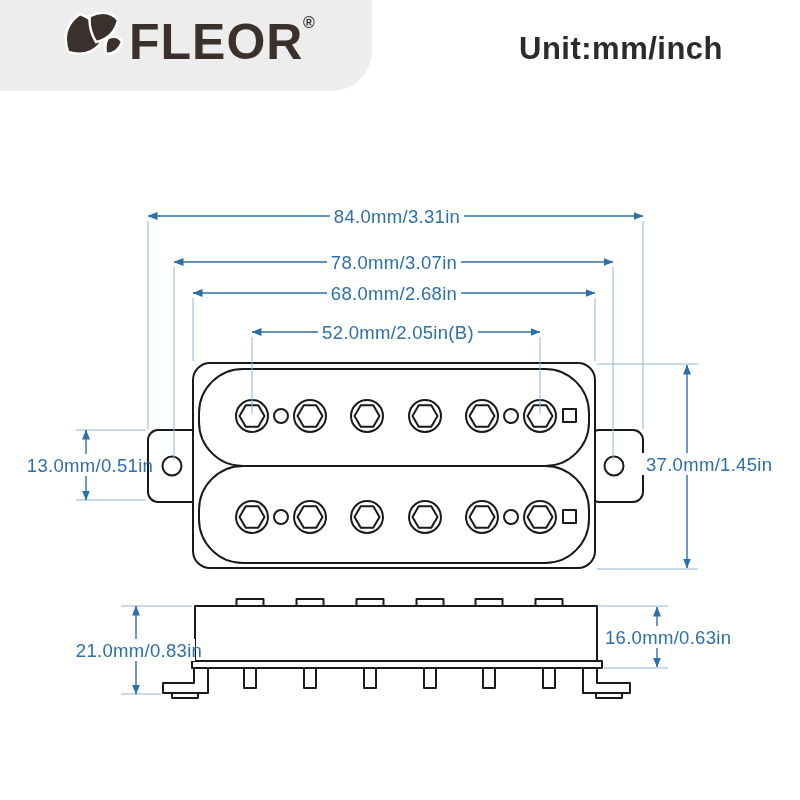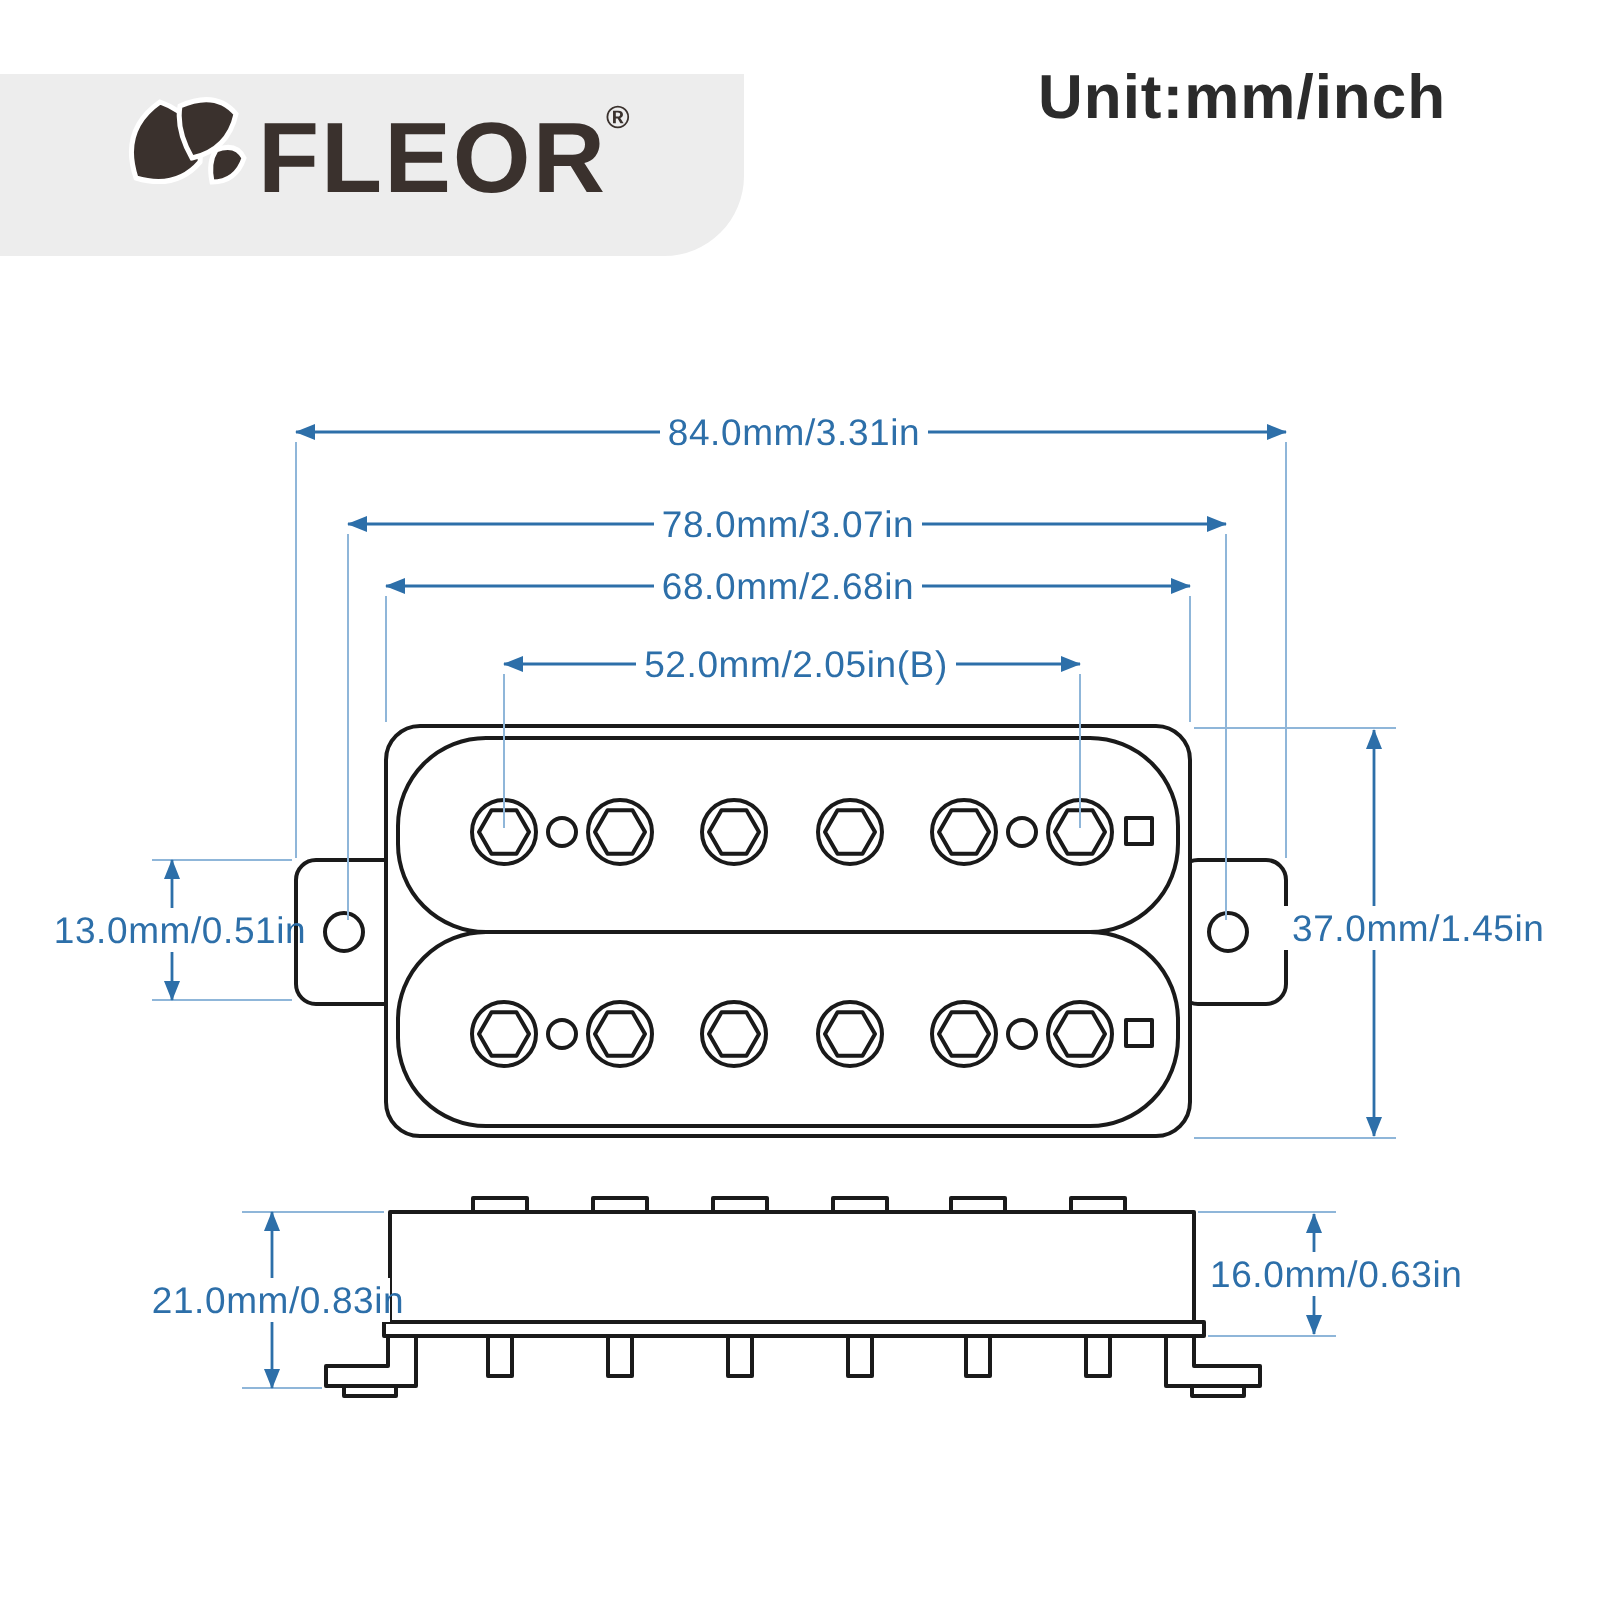--- a/index.html
+++ b/index.html
@@ -2,21 +2,21 @@
 <html><head>
 <meta charset="utf-8">
 <style>
   html,body{margin:0;padding:0;}
   body{
     width:800px;height:800px;background:#ffffff;position:relative;overflow:hidden;
     font-family:"Liberation Sans", sans-serif;
   }
   .logo-box{
     position:absolute;left:0;top:0;width:372px;height:91px;
-    background:#ededed;border-bottom-right-radius:40px;margin-top:37px;
+    background:#ededed;border-bottom-right-radius:40px;
   }
   .leaf{position:absolute;left:60px;top:8px;width:64px;height:64px;}
   .brand{
     position:absolute;left:129px;top:13px;font-size:50px;font-weight:bold;
     color:#3a312d;letter-spacing:1px;
   }
   .regmark{
     position:absolute;left:303px;top:14px;font-size:16px;color:#3a312d;font-weight:bold;
   }
   .unit-label{

